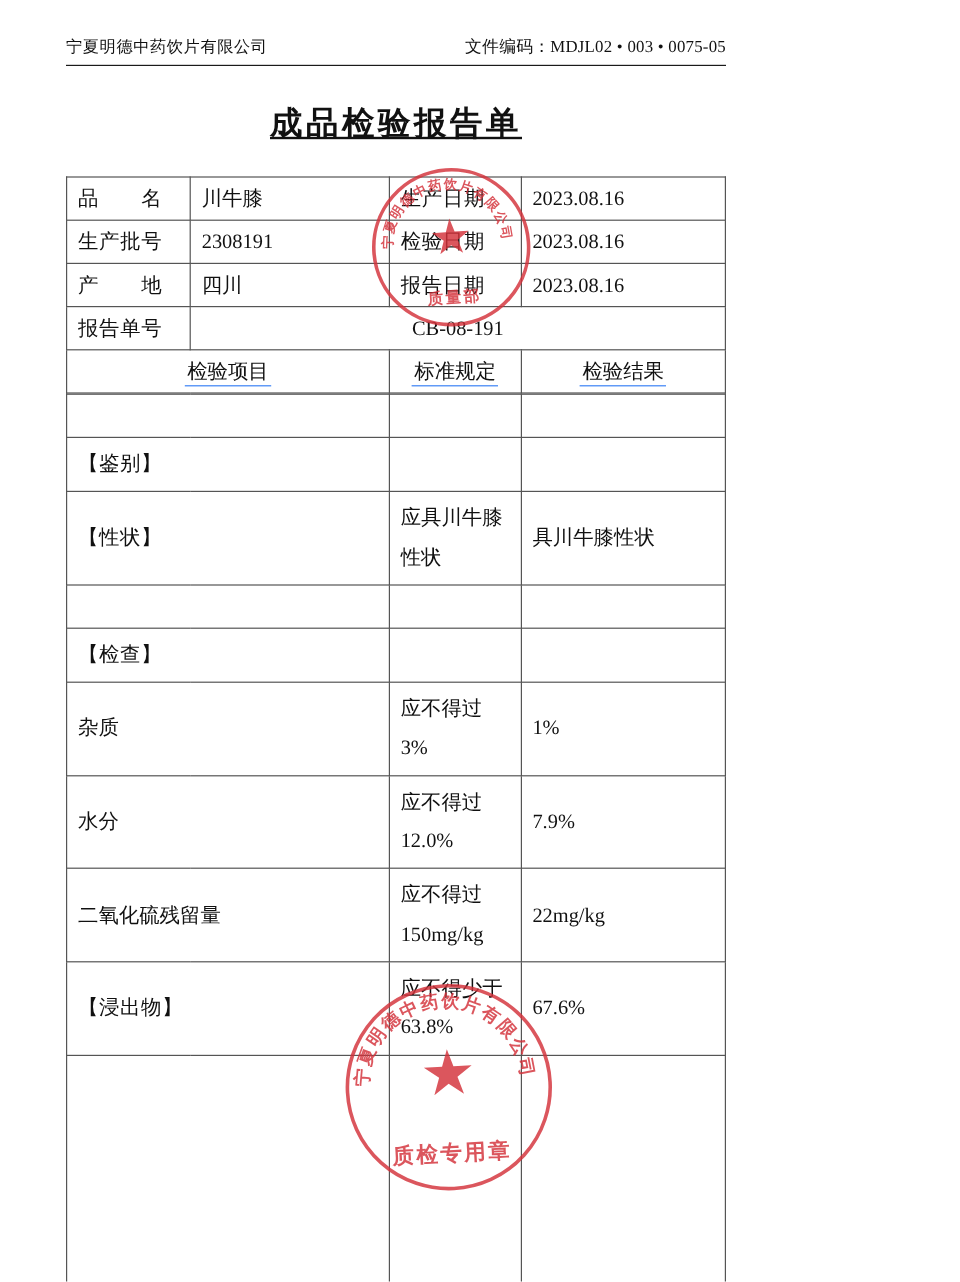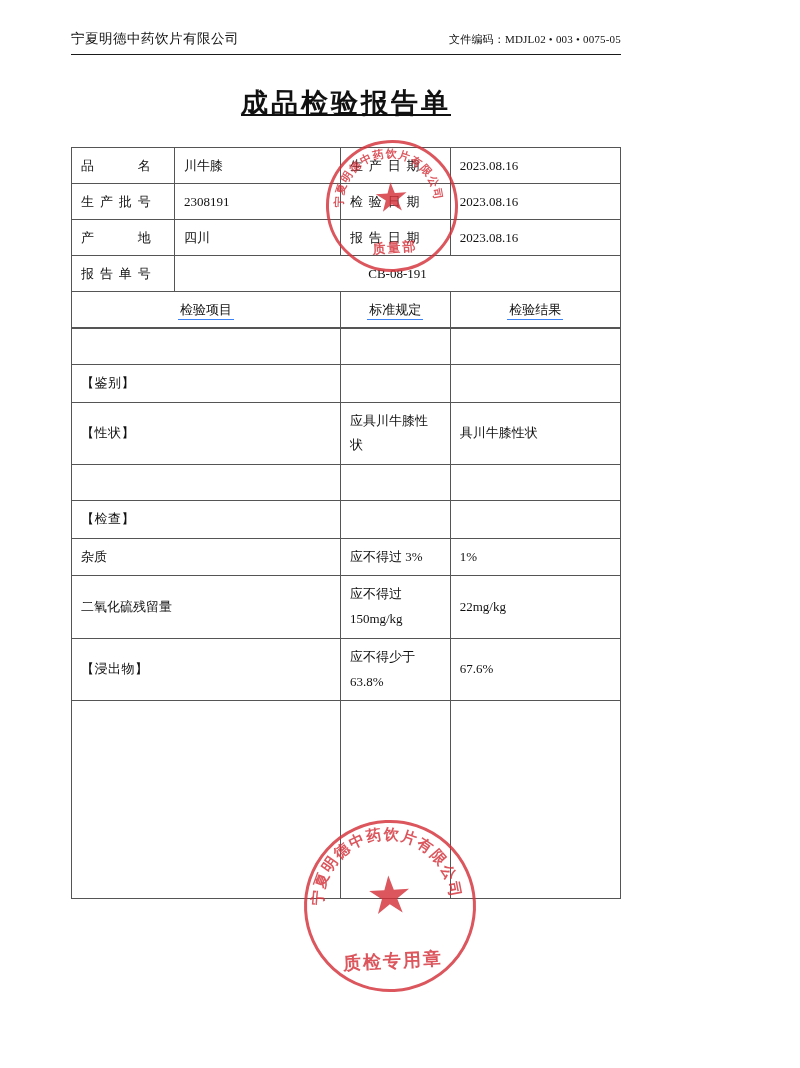--- a/index.html
+++ b/index.html
@@ -14,55 +14,54 @@
     color: #111;
     position: relative;
     overflow: hidden;
   }
   .page {
     width: 660px;
     height: 1068px;
     box-sizing: border-box;
     padding: 30px 55px 0 55px;
     position: relative;
-    margin-left: 16px;
   }
   
   .header-row {
     display: flex;
     justify-content: space-between;
     align-items: baseline;
     font-size: 13.5px;
     padding-bottom: 6px;
   }
   .company-name {
     letter-spacing: 0.5px;
   }
   .doc-code {
-    font-size: 11px;
+    font-size: 14px;
     letter-spacing: 0.2px;
   }
   .header-rule {
     border-bottom: 1px solid #1a1a1a;
     margin-bottom: 30px;
   }
   .doc-title {
     text-align: center;
     font-size: 27px;
     font-weight: bold;
     letter-spacing: 3px;
     margin: 18px 0 26px 0;
     font-family: "Liberation Serif", "DejaVu Serif", serif;
     text-decoration: underline;
   }
   
   table.main {
     width: 100%;
     border-collapse: collapse;
-    font-size: 13px;
+    font-size: 17px;
     table-layout: fixed;
   }
   table.main td {
     border: 1px solid #555;
     padding: 6px 9px;
     vertical-align: middle;
     height: 23px;
   }
   .lbl {
     width: 82px;
@@ -235,20 +234,25 @@
 
       <tr class="item-row">
         <td colspan="2" class="bracket">【检查】</td>
         <td></td>
         <td></td>
       </tr>
       <tr class="item-row">
         <td colspan="2">杂质</td>
         <td>应不得过 3%</td>
         <td>1%</td>
+      </tr>
+      <tr class="item-row">
+        <td colspan="2">水分</td>
+        <td>应不得过 12.0%</td>
+        <td>7.9%</td>
       </tr>
       <tr class="item-row">
         <td colspan="2">二氧化硫残留量</td>
         <td>应不得过 150mg/kg</td>
         <td>22mg/kg</td>
       </tr>
       <tr class="item-row">
         <td colspan="2" class="bracket">【浸出物】</td>
         <td>应不得少于 63.8%</td>
         <td>67.6%</td>

